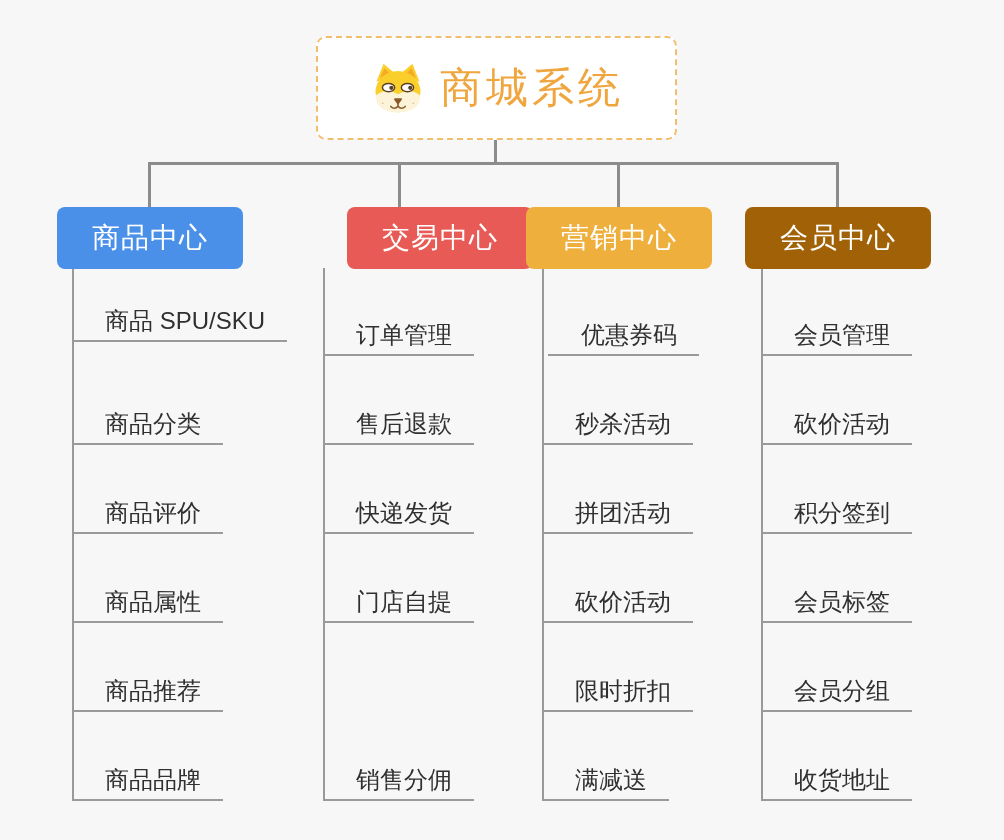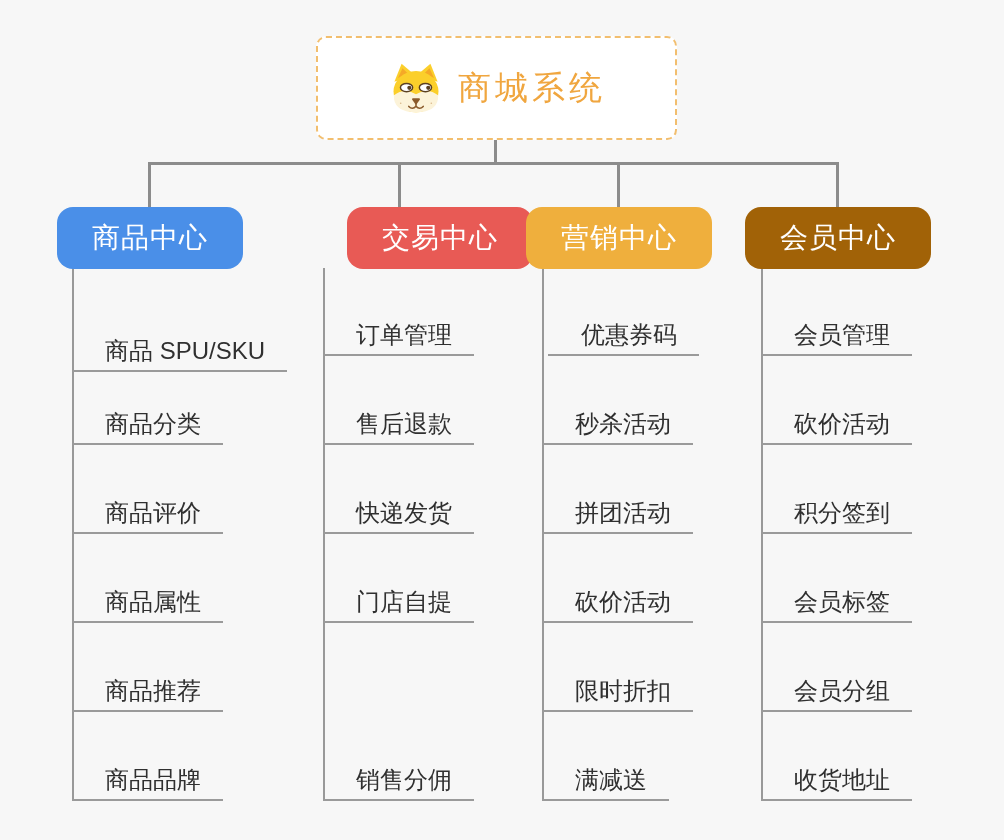--- a/index.html
+++ b/index.html
@@ -23,21 +23,21 @@
     width: 361px; height: 104px;
     background: #ffffff;
     border: 2px dashed #F2BE6E;
     border-radius: 10px;
     display: flex;
     align-items: center;
     justify-content: center;
     gap: 13px;
   }
   .root-title {
-    font-size: 33px;
+    font-size: 42px;
     letter-spacing: 4px;
     color: #F0A63F;
     white-space: nowrap;
     text-align: right;
   }
 
   
   .connector { position: absolute; background: var(--connector, #8C8C8C); }
   .root-stem   { left: 494px; top: 140px; width: 3px;  height: 24px; }
   .branch-bus  { left: 148px; top: 162px; width: 691px; height: 3px; }
@@ -47,21 +47,21 @@
   .trunk { position: absolute; top: 268px; width: 2px; height: 532px;
            background: var(--trunk, #999999); }
   .trunk-1 { left: 72px; }  .trunk-2 { left: 323px; }
   .trunk-3 { left: 542px; } .trunk-4 { left: 761px; }
 
   
   .branch-node {
     position: absolute;
     top: 207px;
     width: 186px; height: 62px;
-    border-radius: 16px;
+    border-radius: 8px;
     color: #ffffff;
     font-size: 28px;
     letter-spacing: 1px;
     display: flex;
     align-items: center;
     justify-content: center;
     white-space: nowrap;
   }
   .branch-1 { left: 57px; }
   .branch-2 { left: 307px; margin-left: 40px; }
@@ -117,21 +117,21 @@
       </svg>
     </span>
     <span class="root-title" style="color: rgb(240, 166, 63);">商城系统</span>
   </div>
 
   <div class="branch-node branch-1" style="background: rgb(74, 143, 232);">商品中心</div>
   <div class="branch-node branch-2" style="background: rgb(232, 90, 85);">交易中心</div>
   <div class="branch-node branch-3" style="background: rgb(239, 175, 61);">营销中心</div>
   <div class="branch-node branch-4" style="background: #a16207; font-family: Liberation Mono, monospace;">会员中心</div>
 
-  <div class="leaf" style="left:72px;top:334px">商品 SPU/SKU</div>
+  <div class="leaf" style="left:72px;top:304px">商品 SPU/SKU</div>
   <div class="leaf" style="left:72px;top:407px">商品分类</div>
   <div class="leaf" style="left:72px;top:496px">商品评价</div>
   <div class="leaf" style="left:72px;top:585px">商品属性</div>
   <div class="leaf" style="left:72px;top:674px">商品推荐</div>
   <div class="leaf" style="left:72px;top:763px">商品品牌</div>
 
   <div class="leaf" style="left:323px;top:318px">订单管理</div>
   <div class="leaf" style="left:323px;top:407px">售后退款</div>
   <div class="leaf" style="left:323px;top:496px">快递发货</div>
   <div class="leaf" style="left:323px;top:585px">门店自提</div>

